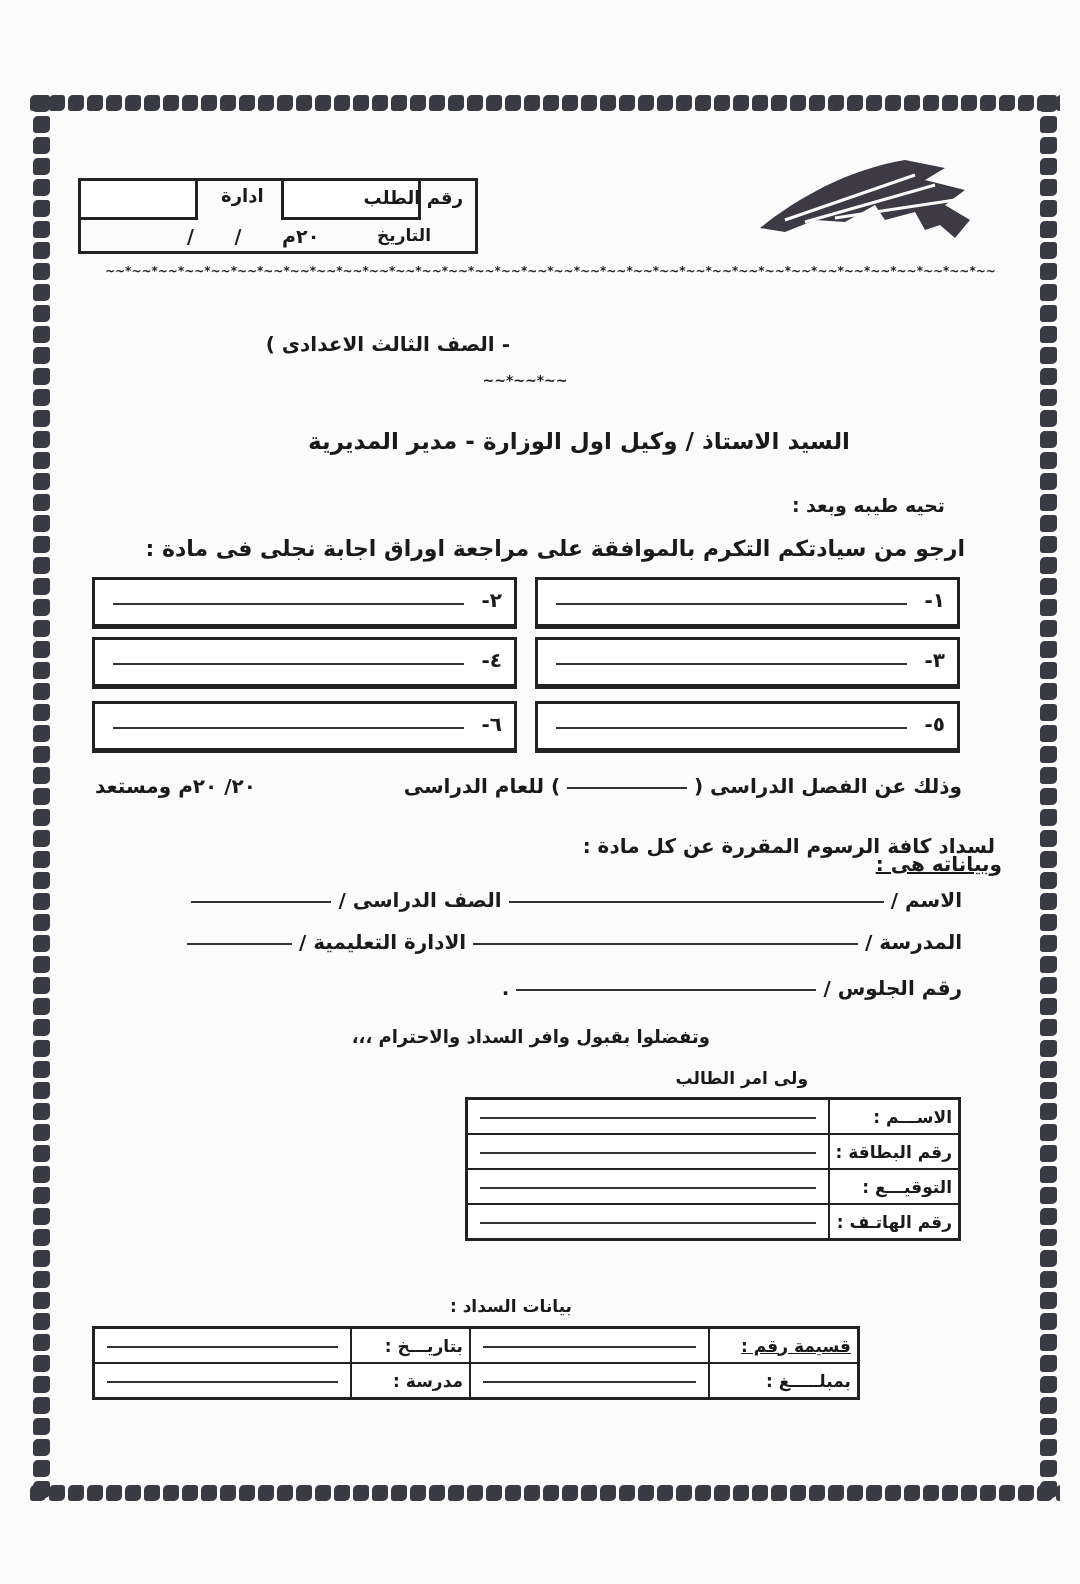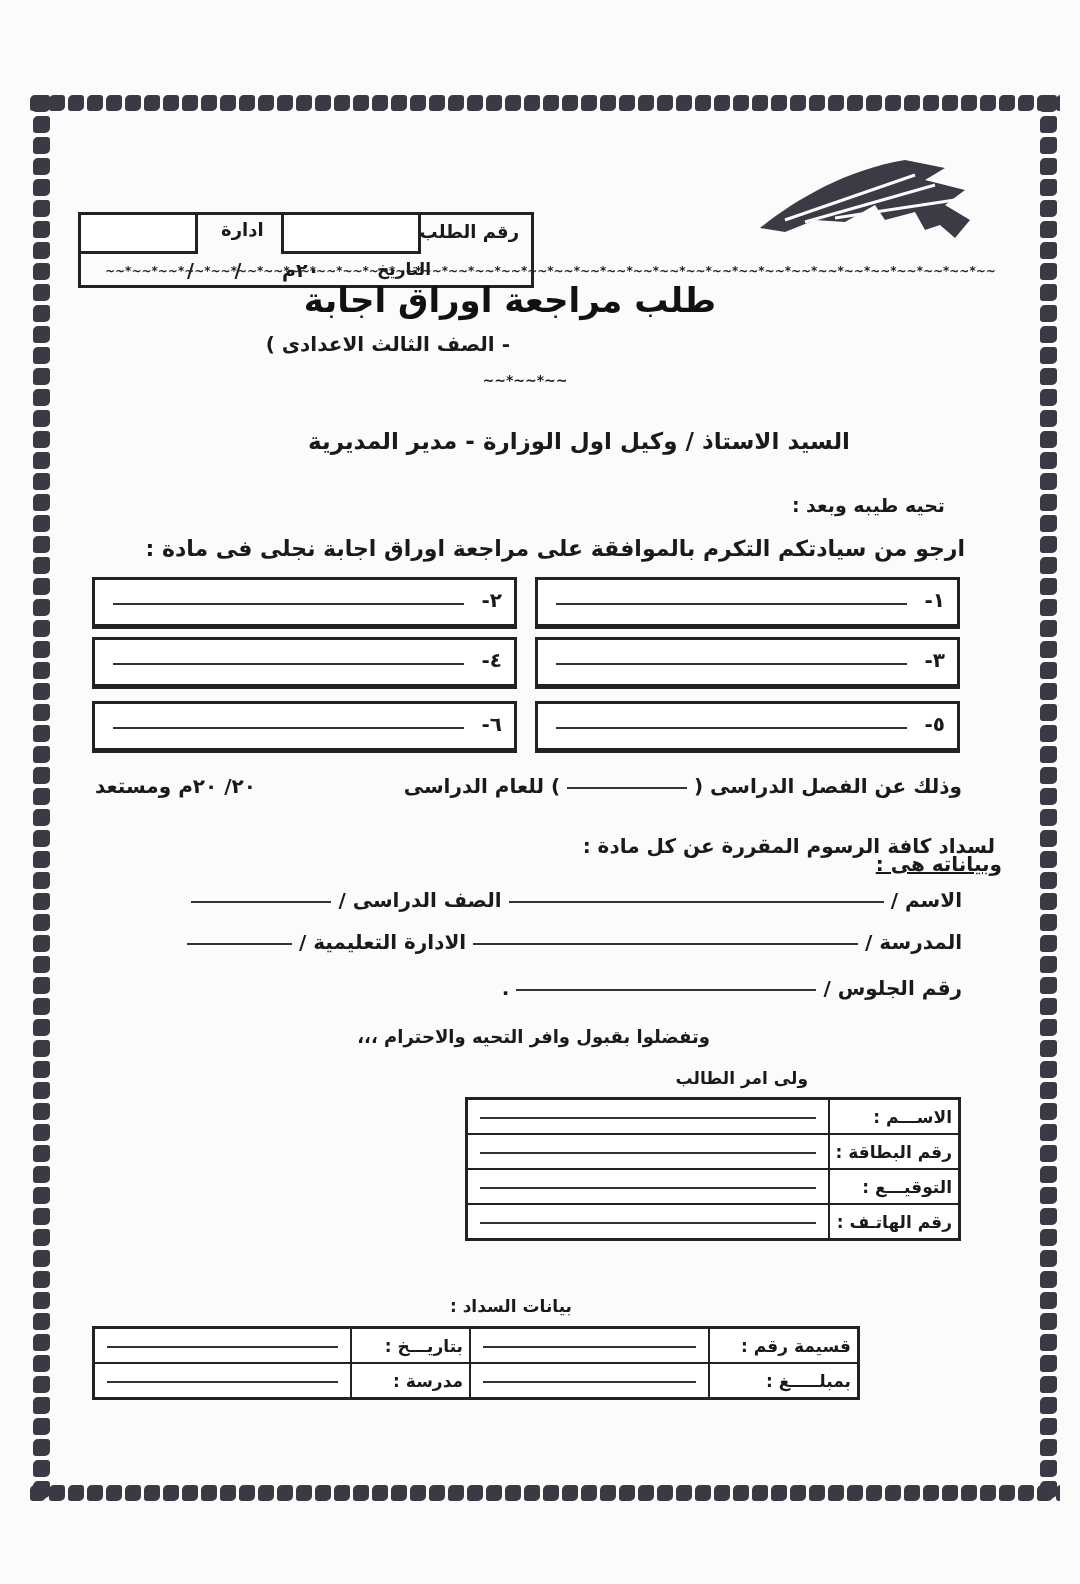--- a/index.html
+++ b/index.html
@@ -12,21 +12,21 @@
   .border-row, .border-col { position: absolute; display: flex; }
   .border-row { left: 30px; width: 1030px; height: 18px; gap: 3px; overflow: hidden; }
   .border-col { flex-direction: column; top: 95px; height: 1410px; width: 18px; gap: 4px; overflow: hidden; }
   .sq { flex: 0 0 auto; width: 16px; height: 16px; background: #3a3a44; border-radius: 5px 3px 5px 3px; }
   .border-col .sq { width: 17px; height: 17px; }
 
   .abs { position: absolute; }
   .rtl { direction: rtl; unicode-bidi: embed; }
 
   
-  .hdr-box { left: 78px; top: 178px; width: 456px; height: 76px; border: 3px solid #222; box-sizing: border-box; margin-top: 34px; }
+  .hdr-box { left: 78px; top: 178px; width: 400px; height: 76px; border: 3px solid #222; box-sizing: border-box; }
   .hdr-cell { position: absolute; border: 3px solid #222; box-sizing: border-box; background: #fff; }
   .hdr-label { position: absolute; font-weight: bold; font-size: 18px; }
 
   .logo { left: 755px; top: 150px; width: 225px; height: 90px; }
 
   .sep-line { left: 105px; width: 890px; height: 12px; top: 264px; font-size: 12px; font-weight: bold; letter-spacing: 0px; white-space: nowrap; overflow: hidden; color: #222; text-align: center; }
 
   .title { left: 250px; top: 280px; width: 520px; text-align: center; font-size: 34px; font-weight: bold; color: #111; }
   .subtitle { left: 220px; top: 332px; width: 290px; font-size: 20px; font-weight: bold; }
   .sep-small { left: 450px; top: 372px; width: 150px; text-align: center; font-size: 14px; font-weight: bold; }
@@ -318,21 +318,20 @@
     <div class="hdr-label" style="left:106px; top:44px; font-size:19px; word-spacing:34px;">/ / ٢٠م</div>
   </div>
 
   <svg class="abs logo" viewBox="0 0 225 90">
     <path d="M5 78 C40 50, 90 20, 150 10 L190 18 L170 30 L210 40 L190 55 L215 70 L200 88 L185 75 L170 80 L160 62 L130 70 L120 55 L90 72 L60 70 L30 82 Z" fill="#3d3a45"></path>
     <path d="M30 70 L160 25 M50 72 L180 35 M80 68 L200 50" stroke="#fbfbfb" stroke-width="3" fill="none"></path>
   </svg>
 
   <div class="abs sep-line">~~*~~*~~*~~*~~*~~*~~*~~*~~*~~*~~*~~*~~*~~*~~*~~*~~*~~*~~*~~*~~*~~*~~*~~*~~*~~*~~*~~*~~*~~*~~*~~*~~*~~*~~*~~</div>
 
-  <div class="abs title rtl">طلب مراجعة اوراق اجابة</div>
   <div class="abs subtitle rtl">- الصف الثالث الاعدادى )</div>
   <div class="abs sep-small">~~*~~*~~</div>
 
   <div class="abs addressee rtl">السيد الاستاذ /  وكيل اول الوزارة  -  مدير المديرية</div>
   <div class="abs greeting rtl">تحيه طيبه وبعد :</div>
   <div class="abs request rtl">ارجو من سيادتكم التكرم بالموافقة على مراجعة اوراق اجابة نجلى فى مادة :</div>
 
   <div class="subj-box" style="left:535px; top:577px;">
     <span class="subj-num">-١</span>
       <span class="subj-line"></span>
@@ -379,21 +378,21 @@
     <span class="dash" style="width:385px;"></span>
     <span>الادارة التعليمية /</span>
     <span class="dash" style="width:105px;"></span>
   </div>
   <div class="para rtl" style="right:118px; top:976px;">
     <span>رقم الجلوس /</span>
     <span class="dash" style="width:300px;"></span>
     <span>.</span>
   </div>
 
-  <div class="para rtl" style="right:370px; top:1026px; font-size:18px;">وتفضلوا بقبول وافر التحيه والاحترام  ،،،</div>
+  <div class="para rtl" style="right:370px; top:1026px; font-size:18px;">وتفضلوا بقبول وافر السداد والاحترام  ،،،</div>
   <div class="para rtl" style="right:272px; top:1068px; font-size:17px;text-align:right;">ولى امر الطالب</div>
 
   <table class="grid-table rtl" style="left:465px; top:1097px; width:496px;">
     <tbody>
         <tr>
       <td class="lab" style="width:115px;">الاســـم :</td>
       <td class="fill">
             <span class="ln"></span>
           </td>
     </tr>
@@ -416,21 +415,21 @@
           </td>
     </tr>
   </tbody>
     </table>
 
   <div class="para rtl" style="right:508px; top:1296px; font-size:17px;">بيانات السداد :</div>
 
   <table class="grid-table rtl" style="left:92px; top:1326px; width:768px;">
     <tbody>
         <tr>
-      <td class="lab" style="width:135px;">قسيمة رقم :</td>
+      <td class="lab" style="width:135px;text-decoration:underline;">قسيمة رقم :</td>
       <td class="fill" style="width:225px;">
             <span class="ln"></span>
           </td>
       <td class="lab" style="width:105px;">بتاريـــخ :</td>
       <td class="fill">
             <span class="ln"></span>
           </td>
     </tr>
     <tr>
       <td class="lab">بمبلـــــغ :</td>

